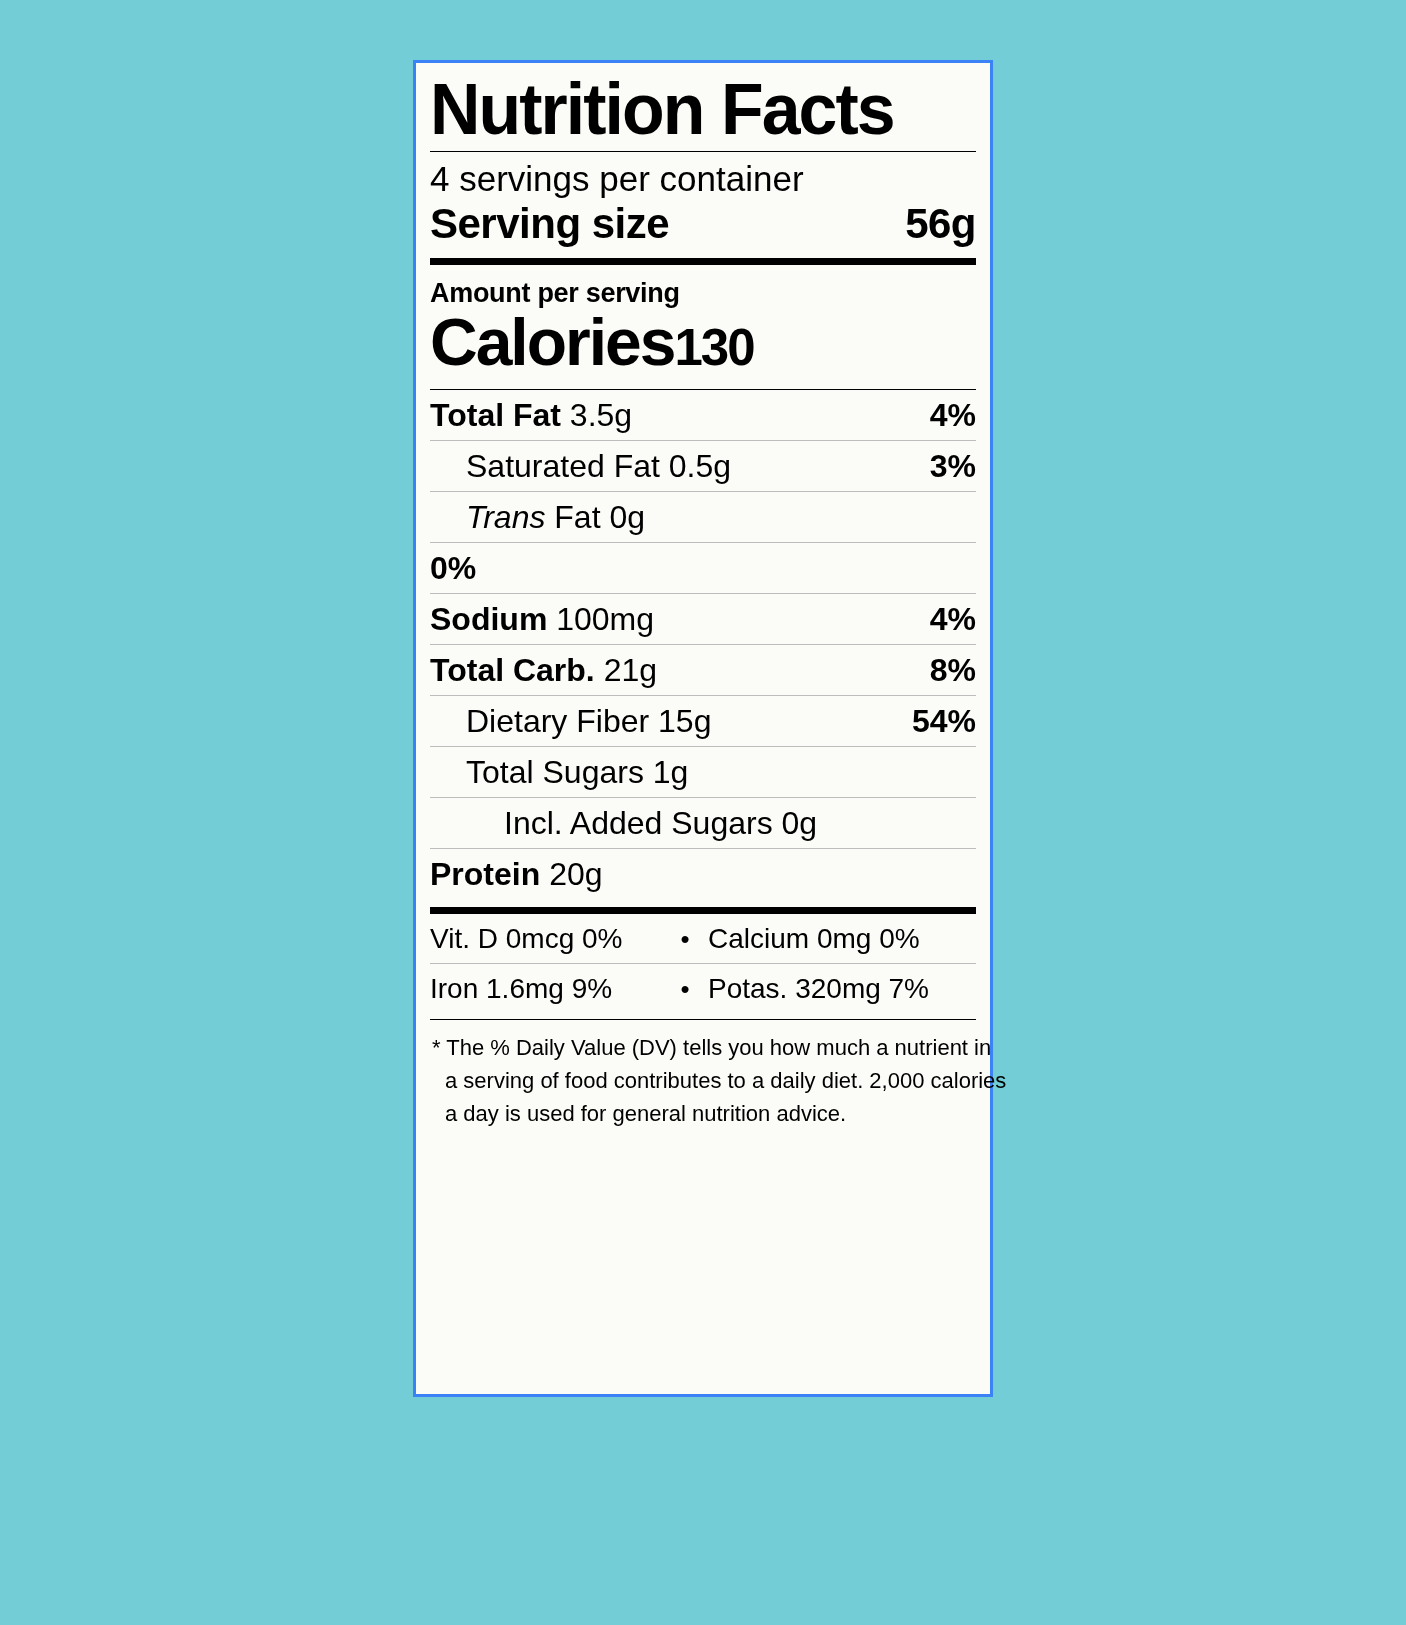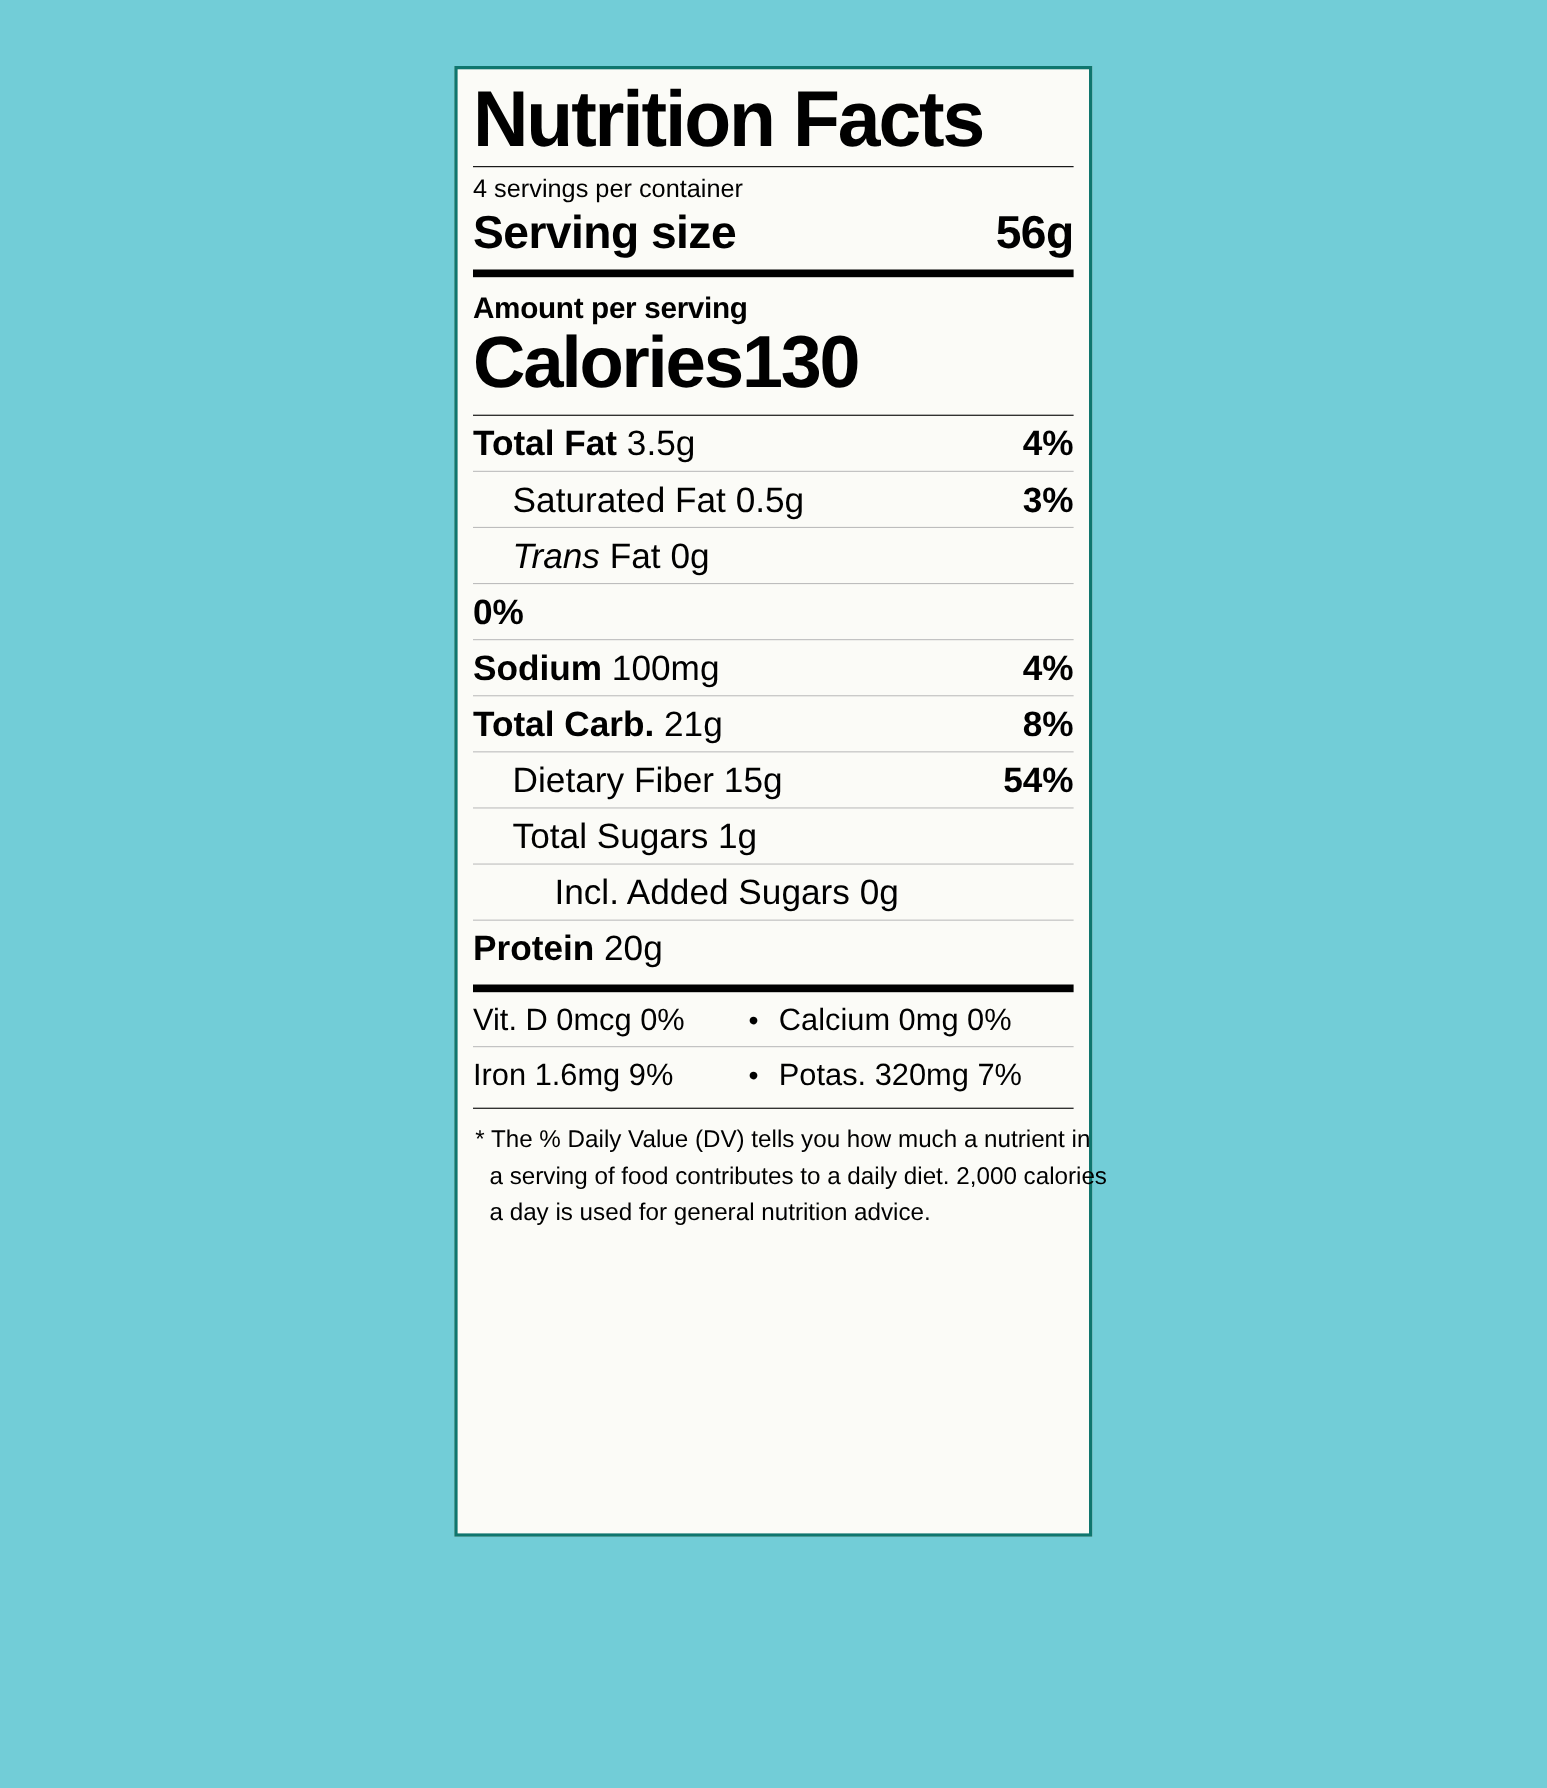--- a/index.html
+++ b/index.html
@@ -14,21 +14,21 @@
     -webkit-font-smoothing: antialiased;
   }
 
   .panel-wrap {
     position: absolute;
     left: 413px;
     top: 60px;
     width: 580px;
     height: 1337px;
     background: #fbfbf7;
-    border: 3px solid #0f766e;
+    border: 3px solid #3b82f6;
     box-sizing: border-box;
   }
 
   .label {
     position: absolute;
     left: 14px;
     top: 10px;
     right: 14px;
     bottom: 10px;
     color: #000;
@@ -44,21 +44,21 @@
     transform-origin: left center;
     white-space: nowrap;
     padding-top: 2px;
   }
 
   .rule-thin { border-bottom: 1px solid #000; margin-top: 6px; }
   .rule-med  { border-bottom: 7px solid #000; }
   .rule-hair { border-bottom: 1px solid #bdbdbd; }
 
   .servings {
-    font-size: 23px;
+    font-size: 35px;
     line-height: 1.12;
     padding-top: 7px;
     white-space: nowrap;
   }
 
   .serving-size-row {
     display: flex;
     justify-content: space-between;
     align-items: baseline;
     font-weight: bold;
@@ -80,21 +80,21 @@
     display: flex;
     justify-content: flex-start;
     align-items: baseline;
     font-weight: bold;
     font-size: 66px;
     letter-spacing: -2px;
     line-height: 1.0;
     padding-top: 0px;
     padding-bottom: 8px;
   }
-  .cal-row .cal-value { font-size: 67px; }
+  .cal-row .cal-value { font-size: 51px; }
 
   .dv-header {
     text-align: right;
     font-weight: bold;
     font-size: 26px;
     padding: 10px 0 9px 0;
   }
 
   .nutrient-row {
     display: flex;

